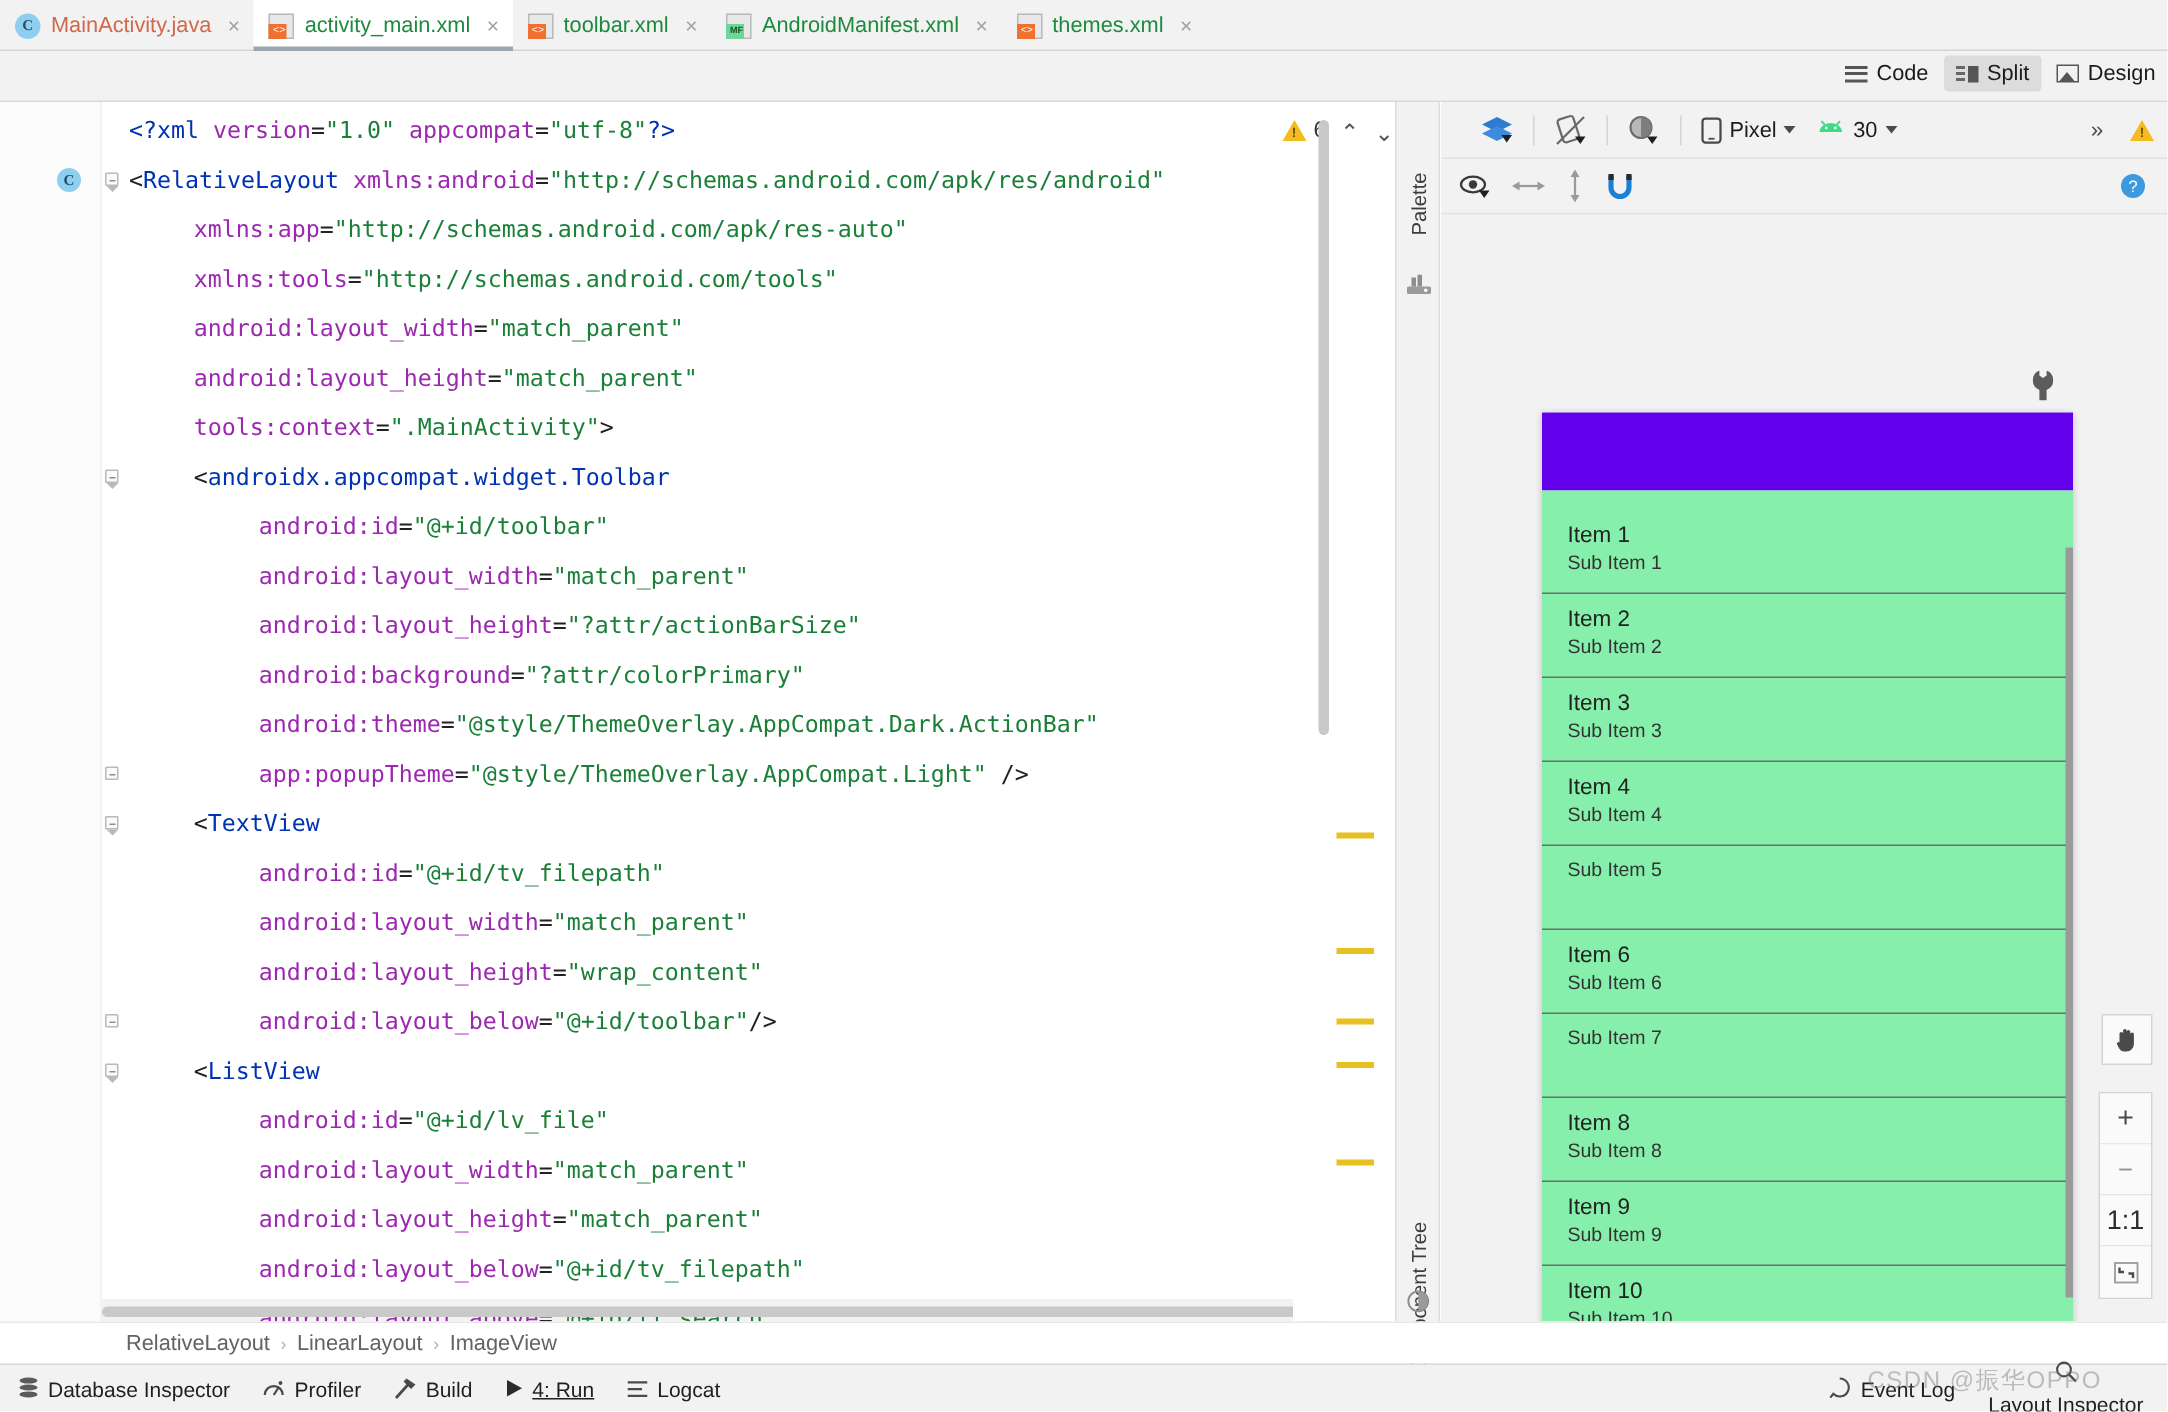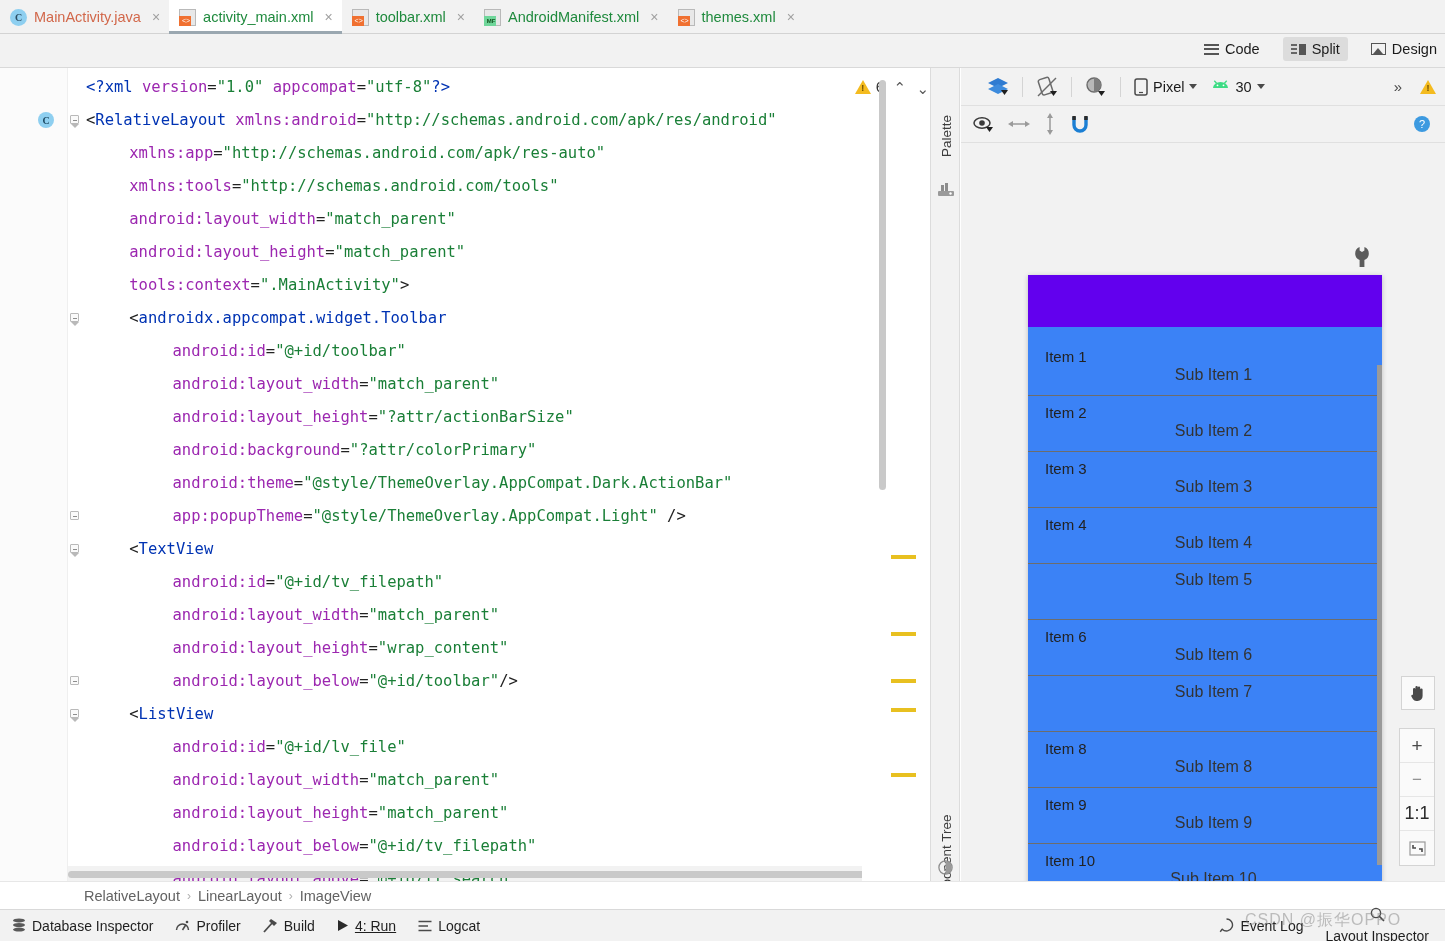--- a/index.html
+++ b/index.html
@@ -74,21 +74,21 @@
     display: flex; align-items: center; justify-content: center;
   }
 
   
   .moderow {
     position: absolute; left: 0; top: 34px; width: 1445px; height: 34px;
     background: #f2f2f2; border-bottom: 1px solid #d9d9d9;
   }
   .modes {
     position: absolute; right: 0; top: 3px;
-    display: flex; align-items: center; gap: 15px;
+    display: flex; align-items: center; gap: 2px;
   }
   .mode {
     display: flex; align-items: center; gap: 6px;
     padding: 4px 8px; border-radius: 3px;
     font-size: 14.5px; color: #1b1b1b; cursor: default;
   }
   .mode.sel { background: #dcdcdc; }
   .ic-code { width: 15px; height: 11px; position: relative; }
   .ic-code i, .ic-code:before, .ic-code:after {
     content: ""; position: absolute; left: 0; width: 15px; height: 2px; background: #555;
@@ -218,24 +218,24 @@
 
   .canvas {
     position: absolute; left: 0; top: 75px; width: 484px; height: 738px;
     background: #f2f2f2; overflow: hidden;
   }
   .phone {
     position: absolute; left: 67px; top: 132px; width: 354px; height: 694px;
     background: #ffffff; box-shadow: 0 1px 5px rgba(0,0,0,.22);
   }
   .appbar { height: 52px; background: #6200ee; }
-  .listbox { position: relative; height: 572px; background: #3b82f6; overflow: hidden; padding-top: 13px; }
+  .listbox { position: relative; height: 572px; background: #86efac; overflow: hidden; padding-top: 13px; }
   .litem { height: 56px; border-bottom: 1px solid #6d6d6d; padding: 7px 0 0 17px; }
   .litem .t1 { font-size: 15px; color: #222; line-height: 19px; }
-  .litem .t2 { font-size: 16px; color: #333; line-height: 18px; text-align: center; }
+  .litem .t2 { font-size: 13px; color: #333; line-height: 18px; }
   .lvscroll { position: absolute; right: 0; top: 38px; width: 5px; height: 500px; background: #9a9a9a; }
 
   
   .zoomcol { position: absolute; right: 8px; }
   .zbtn {
     width: 34px; height: 34px; background: #fafafa; border: 1px solid #d4d4d4;
     display: flex; align-items: center; justify-content: center;
     color: #4a4a4a; font-size: 19px; cursor: default;
   }
   .zgroup { border: 1px solid #d4d4d4; background: #fafafa; }

